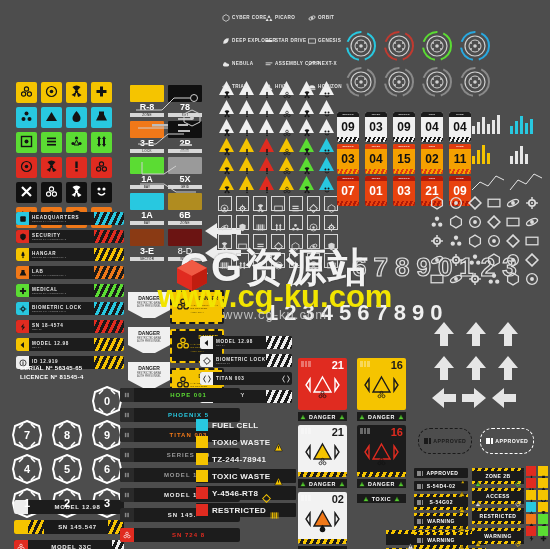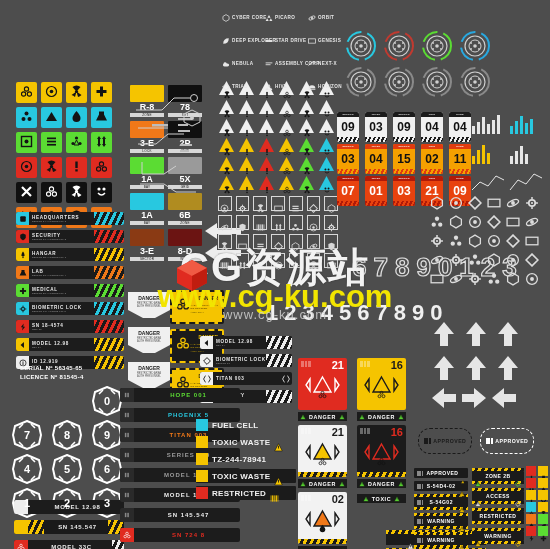--- a/index.html
+++ b/index.html
@@ -525,21 +525,21 @@
       <div style="font-size:9px;font-weight:bold;color:#fff;text-align:center;line-height:11px;">6B</div>
       <div style="font-size:3px;color:#111;background:#d8d8d8;text-align:center;letter-spacing:.3px;">ZONE</div>
     </div>
           <div style="width:34px;">
       <div style="height:17px;background:#8a3a14;border-radius:1px;"></div>
       <div style="font-size:9px;font-weight:bold;color:#fff;text-align:center;line-height:11px;">3-E</div>
       <div style="font-size:3px;color:#111;background:#d8d8d8;text-align:center;letter-spacing:.3px;">SECTOR</div>
     </div>
           <div style="width:34px;">
       <div style="height:17px;background:#6b1412;border-radius:1px;"></div>
-      <div style="font-size:9px;font-weight:bold;color:#fff;text-align:center;line-height:11px;">8-D</div>
+      <div style="font-size:9px;font-weight:normal;color:#fff;text-align:center;line-height:11px;">8-D</div>
       <div style="font-size:3px;color:#111;background:#d8d8d8;text-align:center;letter-spacing:.3px;">WING</div>
     </div>
         </div>
       </div>
   </div>
 
   <div class="abs" style="left:134px;top:88px;width:72px;height:120px;">
     <svg width="72" height="120" viewBox="0 0 72 120">
       <g stroke="#cfcfcf" fill="none" stroke-width="1">
         <path d="M2 22 L28 22 L40 10 L56 10"></path>
@@ -1350,20 +1350,27 @@
       <span style="width:12px;height:12px;background:#f5c400;display:block;flex:0 0 12px;"></span>
       <span style="font-size:8px;font-weight:bold;color:#f0f0f0;letter-spacing:.3px;white-space:nowrap;">TZ-244-78941</span>
 
     </div>
         <div style="display:flex;align-items:center;gap:4px;height:14px;margin-bottom:3px;background:#1b1b1b;border-radius:1px;">
       <span style="width:12px;height:12px;background:#f5c400;display:block;flex:0 0 12px;"></span>
       <span style="font-size:8px;font-weight:bold;color:#f0f0f0;letter-spacing:.3px;white-space:nowrap;">TOXIC WASTE</span>
       <span style="width:9px;height:9px;display:block;"><svg viewBox="0 0 13 13">
               <polygon points="6.5,1 12,11.5 1,11.5" fill="#f5c400" stroke="#111" stroke-width=".8"></polygon>
               <rect x="6" y="4" width="1.2" height="4" fill="#111"></rect>
+            </svg></span>
+    </div>
+        <div style="display:flex;align-items:center;gap:4px;height:14px;margin-bottom:3px;background:#1b1b1b;border-radius:1px;">
+      <span style="width:12px;height:12px;background:#e02b20;display:block;flex:0 0 12px;"></span>
+      <span style="font-size:8px;font-weight:bold;color:#f0f0f0;letter-spacing:.3px;white-space:nowrap;">Y-4546-RT8</span>
+      <span style="width:9px;height:9px;display:block;"><svg viewBox="0 0 13 13">
+              <polygon points="6.5,1 12,6.5 6.5,12 1,6.5" fill="none" stroke="#f5c400" stroke-width="1.5"></polygon>
             </svg></span>
     </div>
         <div style="display:flex;align-items:center;gap:4px;height:14px;margin-bottom:3px;background:#1b1b1b;border-radius:1px;">
       <span style="width:12px;height:12px;background:#e02b20;display:block;flex:0 0 12px;"></span>
       <span style="font-size:8px;font-weight:bold;color:#f0f0f0;letter-spacing:.3px;white-space:nowrap;">RESTRICTED</span>
       <span style="width:9px;height:9px;display:block;"><svg viewBox="0 0 13 13">
               <g fill="#f5c400">
                 <rect x="1" y="2" width="1" height="9"></rect>
                 <rect x="3" y="2" width="2" height="9"></rect>
                 <rect x="6" y="2" width="1" height="9"></rect>

